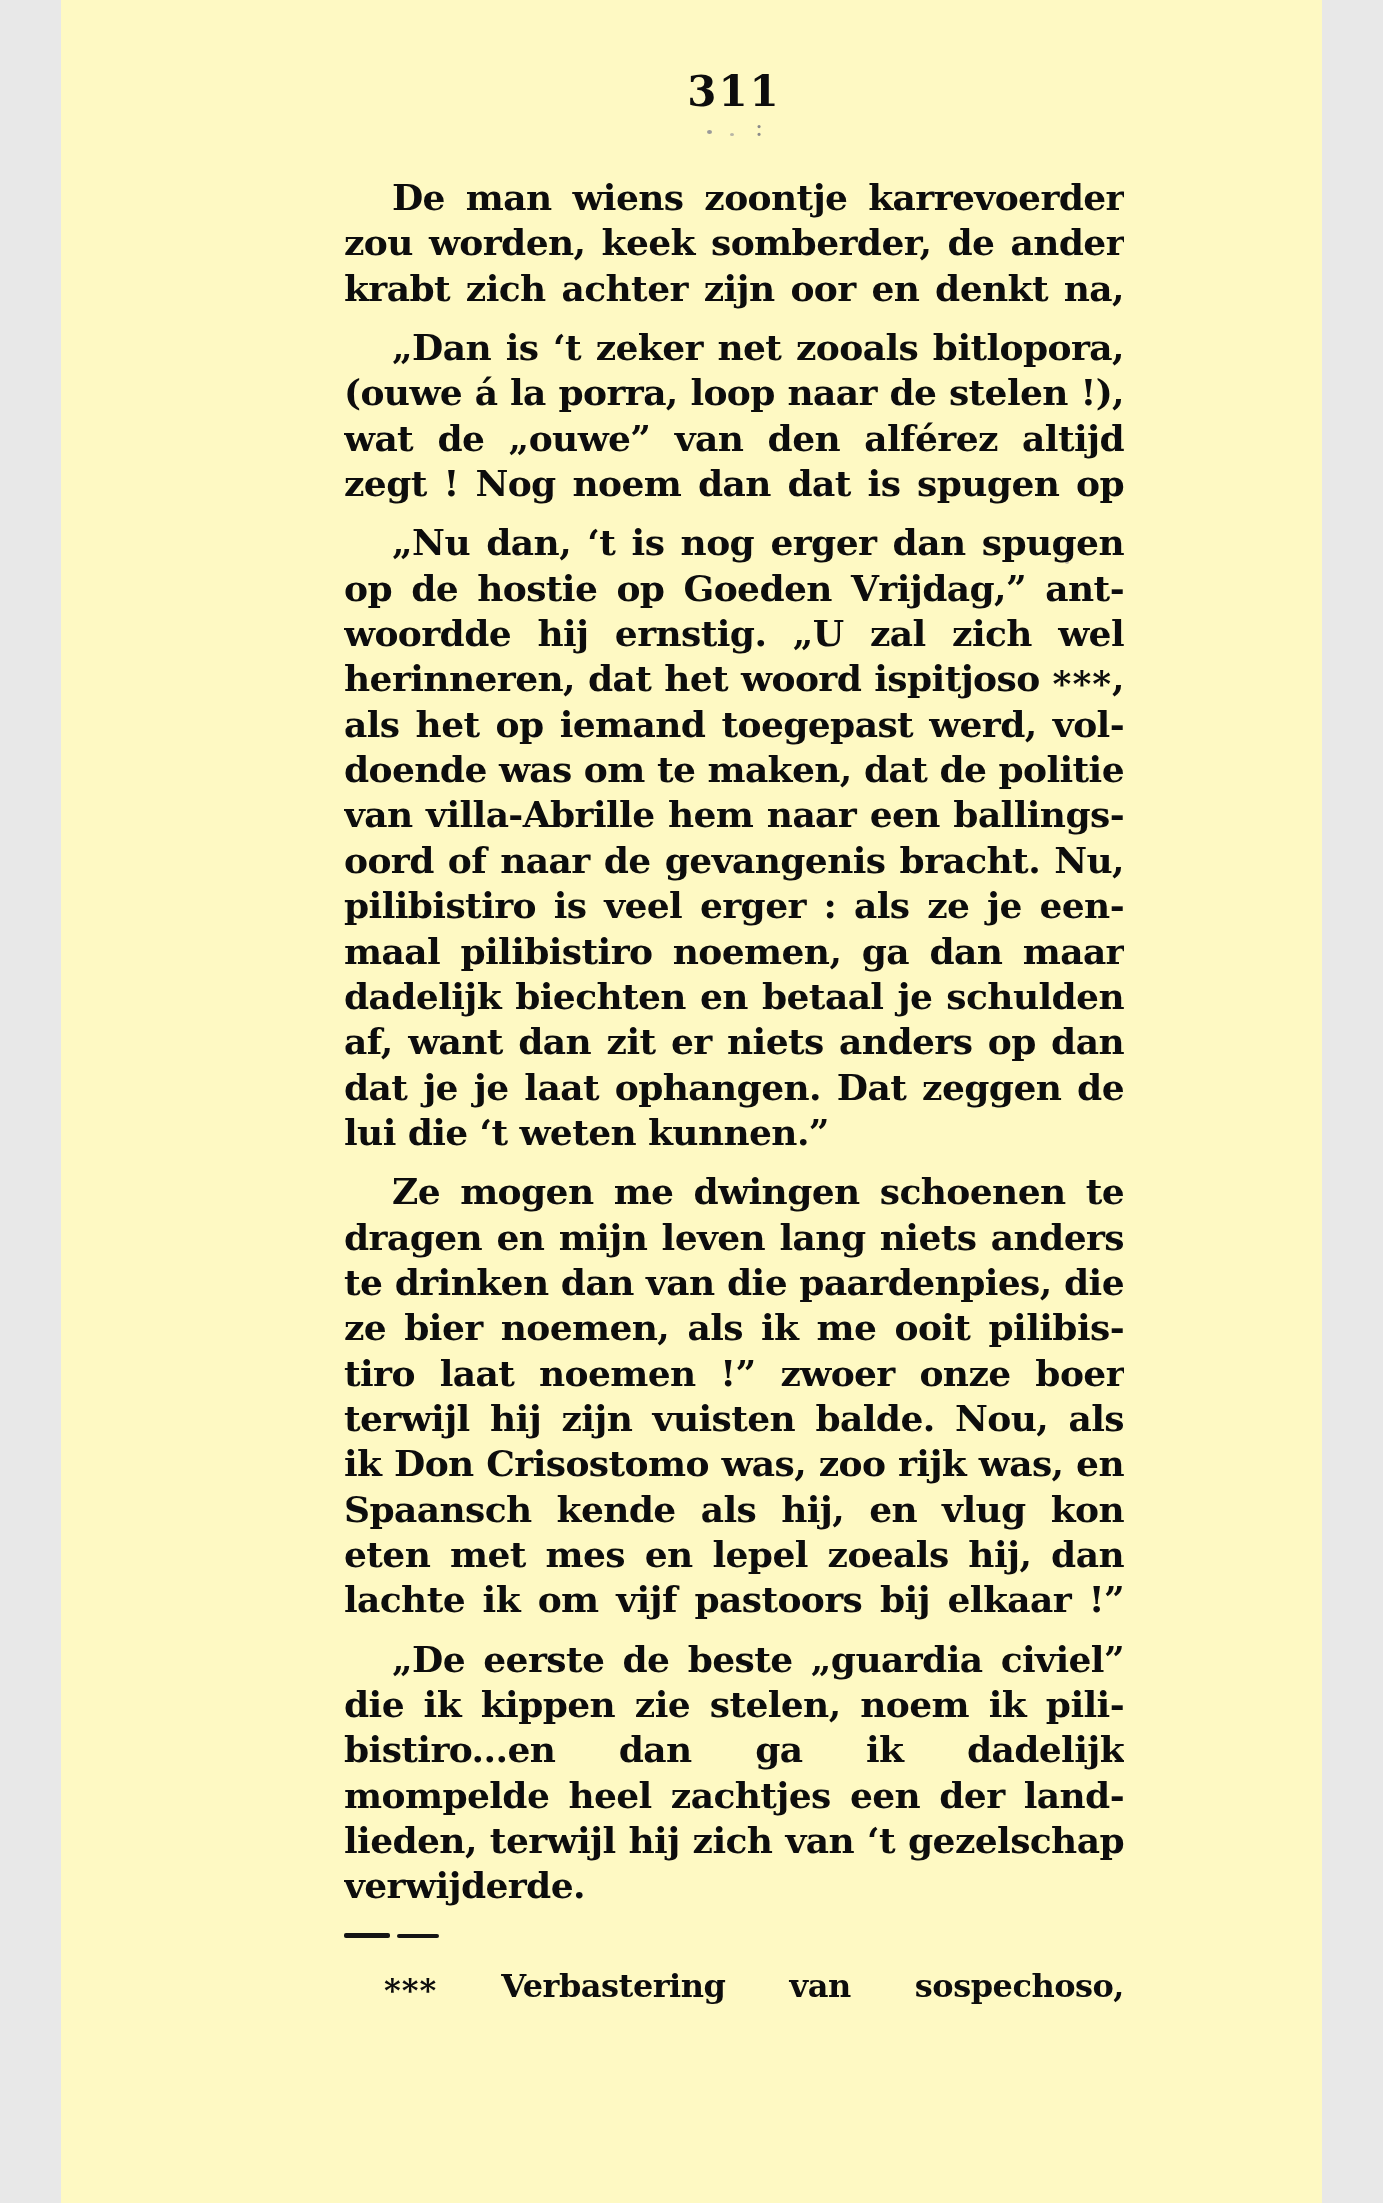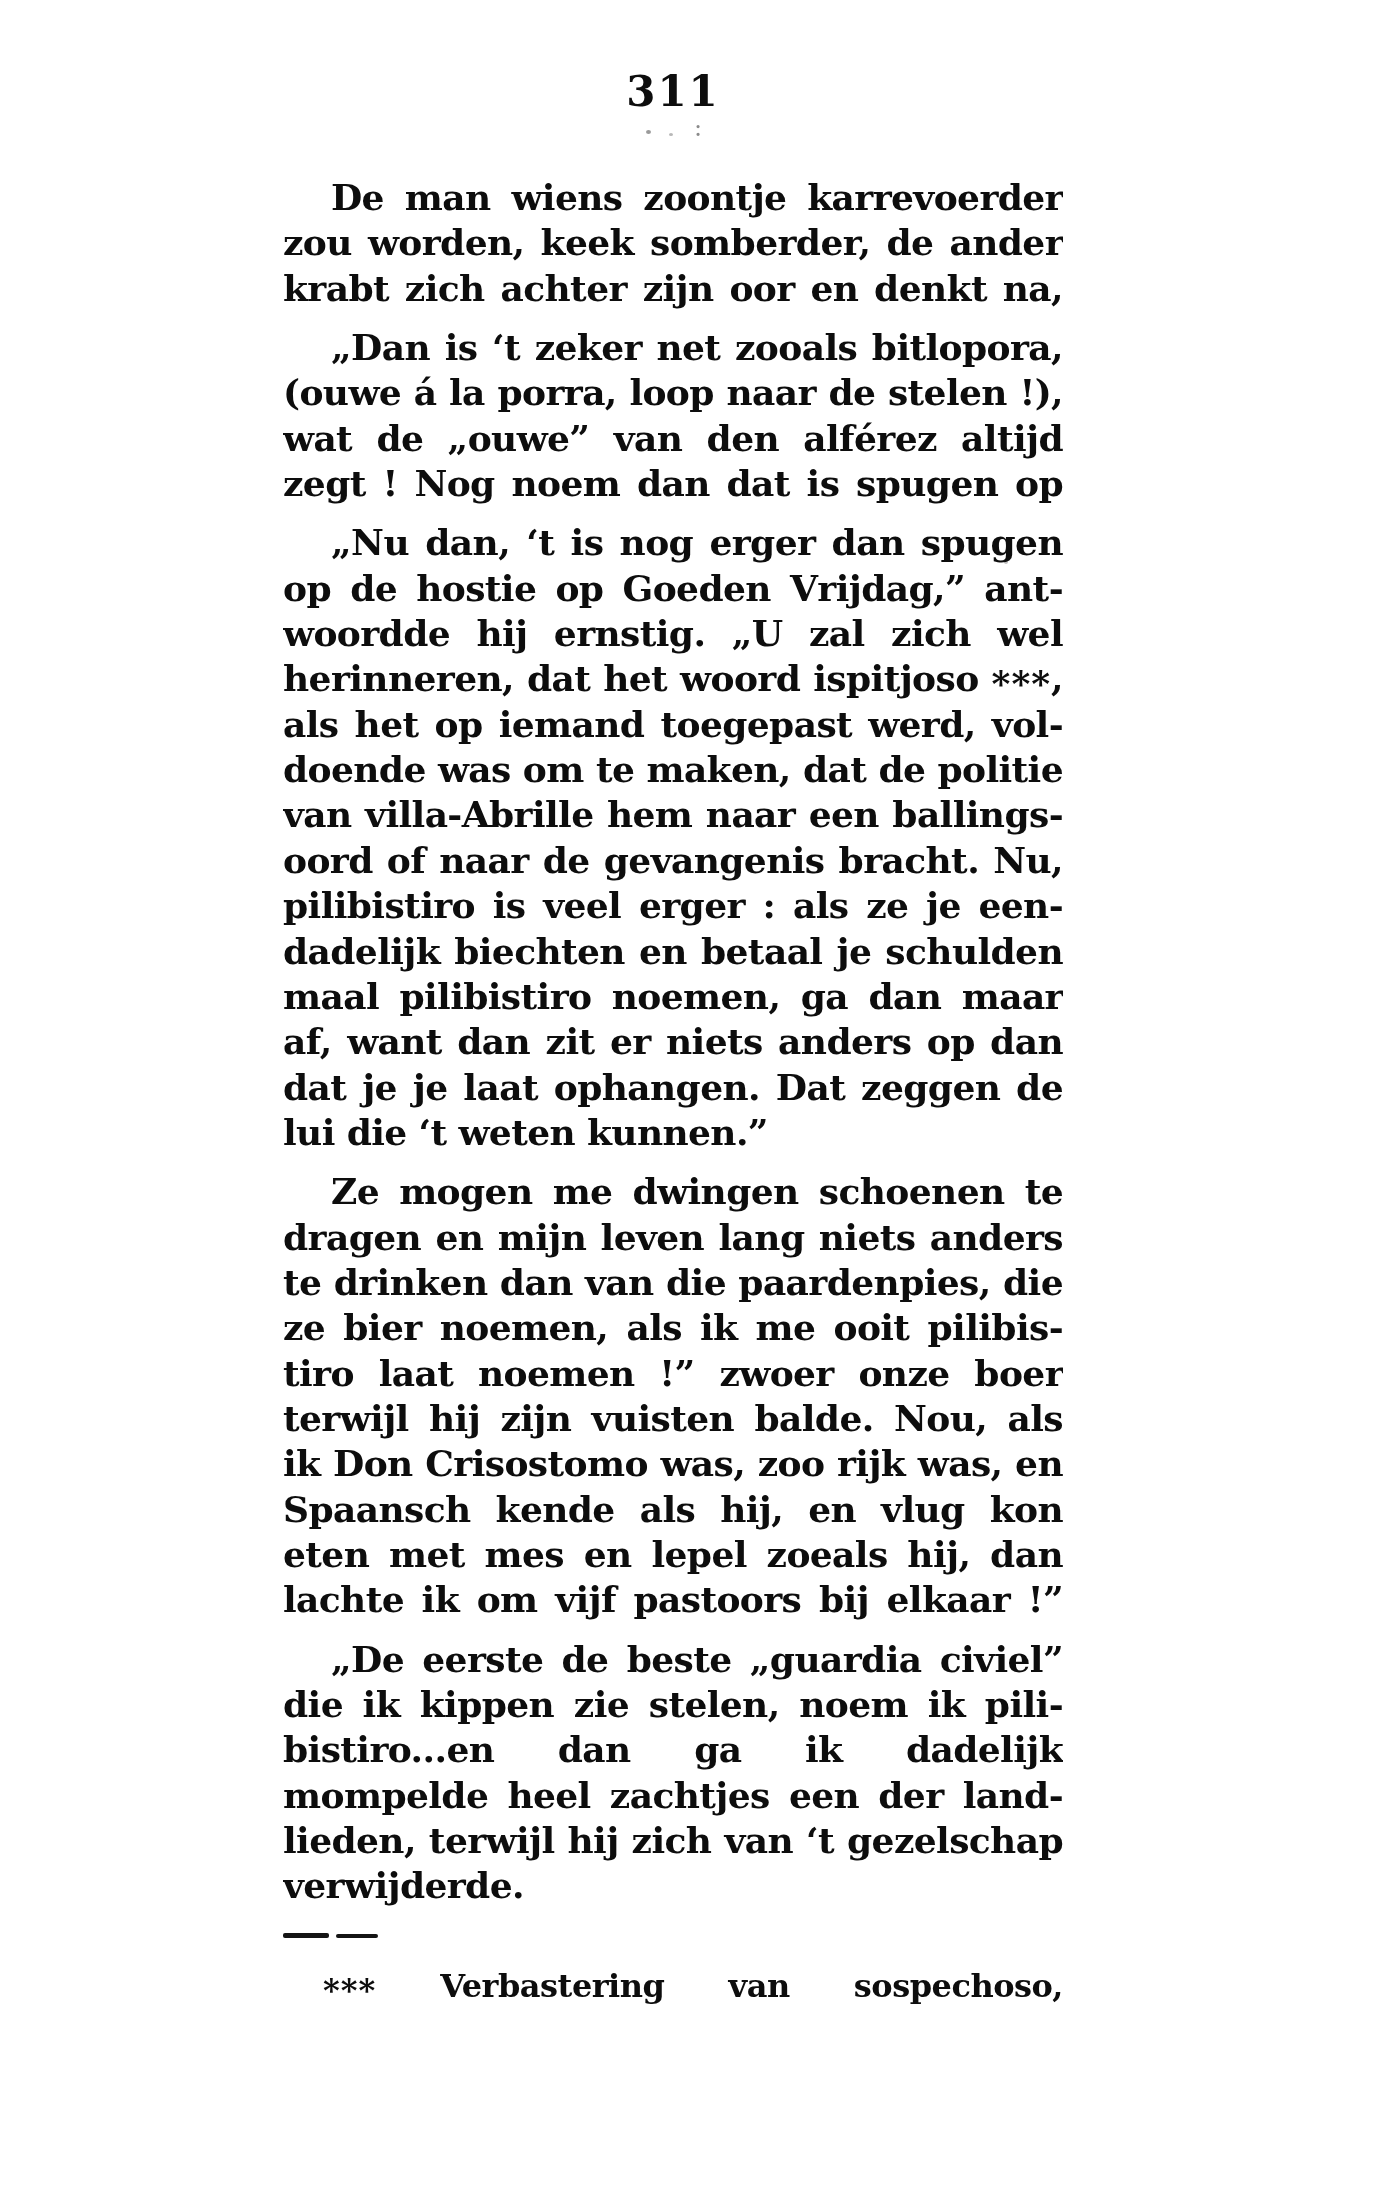--- a/index.html
+++ b/index.html
@@ -2,24 +2,24 @@
 <html><head>
 <meta charset="utf-8">
 <style>
   html, body {
     margin: 0;
     padding: 0;
     background: #e8e8e8;
   }
   .page {
     position: relative;
-    width: 1383px;
+    width: 1261px;
     height: 2203px;
     margin: 0 auto;
-    background: #ffffff;
+    background: #fef9c3;
     overflow: hidden;
     font-family: "DejaVu Serif", serif;
     color: #0d0d0d;
   }
   .page-number {
     position: absolute;
     left: 283px;
     top: 70px;
     width: 780px;
     text-align: center;
@@ -128,22 +128,22 @@
       <div class="line just"><span class="">zegt ! Nog noem dan dat is spugen op</span></div>
       <div class="line ind just"><span class="">„Nu dan, ‘t is nog erger dan spugen</span></div>
       <div class="line just"><span class="">op de hostie op Goeden Vrijdag,” ant-</span></div>
       <div class="line just"><span class="">woordde hij ernstig. „U zal zich wel</span></div>
       <div class="line just"><span class="">herinneren, dat het woord </span><span class="it">ispitjoso</span><span class=""> </span><span class=" ast">***</span><span class="">,</span></div>
       <div class="line just"><span class="">als het op iemand toegepast werd, vol-</span></div>
       <div class="line just"><span class="">doende was om te maken, dat de politie</span></div>
       <div class="line just"><span class="">van villa-Abrille hem naar een ballings-</span></div>
       <div class="line just"><span class="">oord of naar de gevangenis bracht. Nu,</span></div>
       <div class="line just"><span class="it">pilibistiro</span><span class=""> is veel erger : als ze je een-</span></div>
+      <div class="line just"><span class="">maal </span><span class="it">pilibistiro</span><span class=""> noemen, ga dan maar</span></div>
       <div class="line just"><span class="">dadelijk biechten en betaal je schulden</span></div>
-      <div class="line just"><span class="">maal </span><span class="it">pilibistiro</span><span class=""> noemen, ga dan maar</span></div>
       <div class="line just"><span class="">af, want dan zit er niets anders op dan</span></div>
       <div class="line just"><span class="">dat je je laat ophangen. Dat zeggen de</span></div>
       <div class="line"><span class="">lui die ‘t weten kunnen.”</span></div>
       <div class="line ind just"><span class="">Ze mogen me dwingen schoenen te</span></div>
       <div class="line just"><span class="">dragen en mijn leven lang niets anders</span></div>
       <div class="line just"><span class="">te drinken dan van die paardenpies, die</span></div>
       <div class="line just"><span class="">ze bier noemen, als ik me ooit </span><span class="it">pilibis-</span></div>
       <div class="line just"><span class="it">tiro</span><span class=""> laat noemen !” zwoer onze boer</span></div>
       <div class="line just"><span class="">terwijl hij zijn vuisten balde. Nou, als</span></div>
       <div class="line just"><span class="">ik Don Crisostomo was, zoo rijk was, en</span></div>

